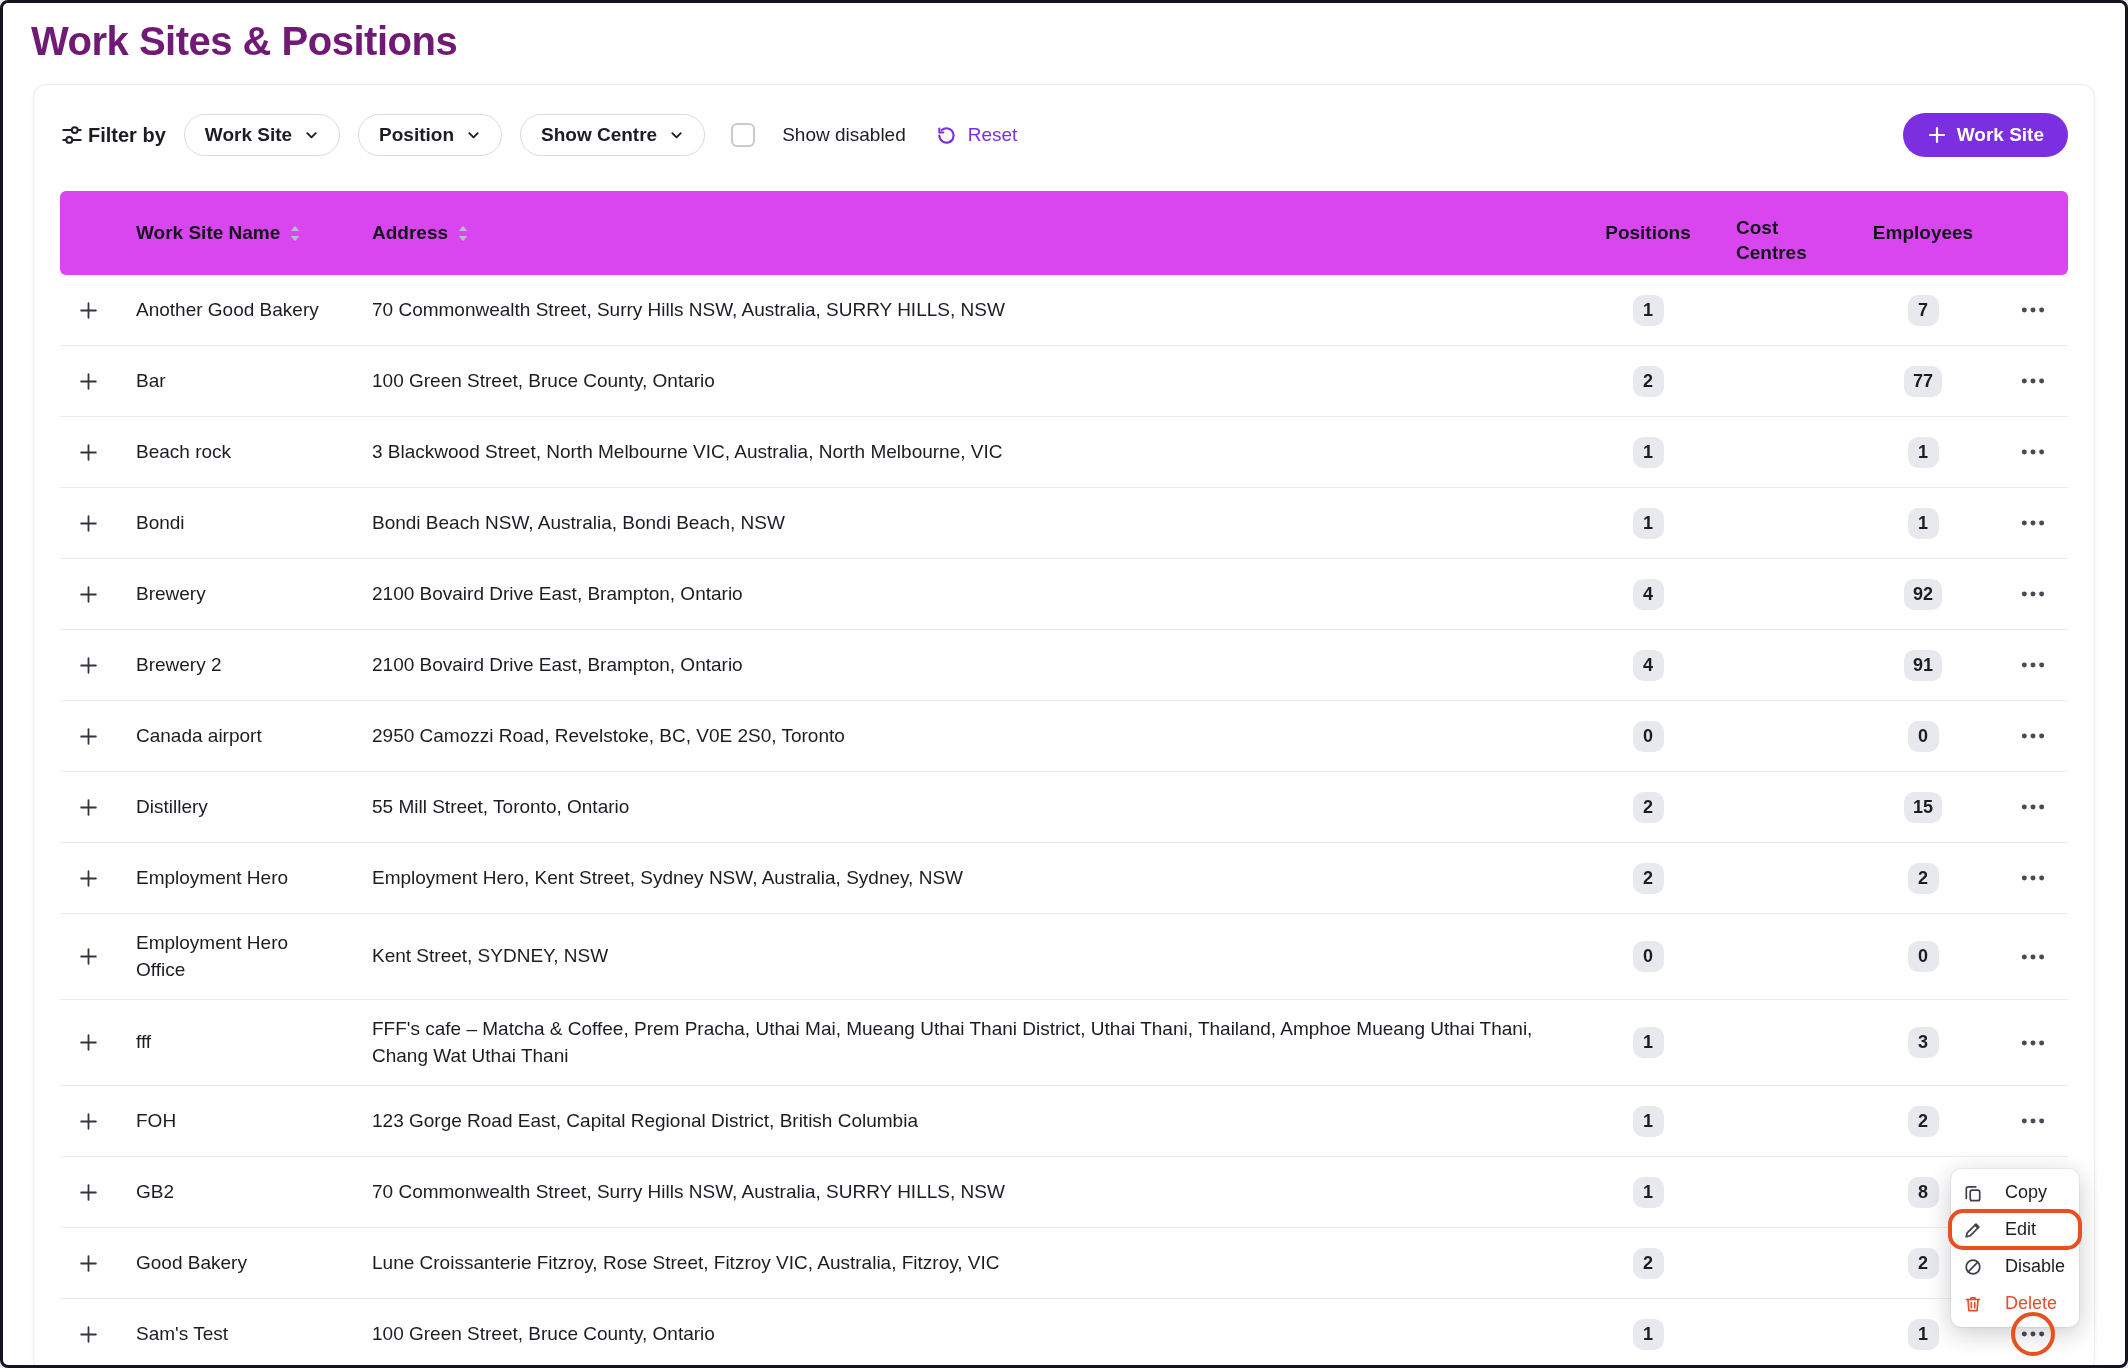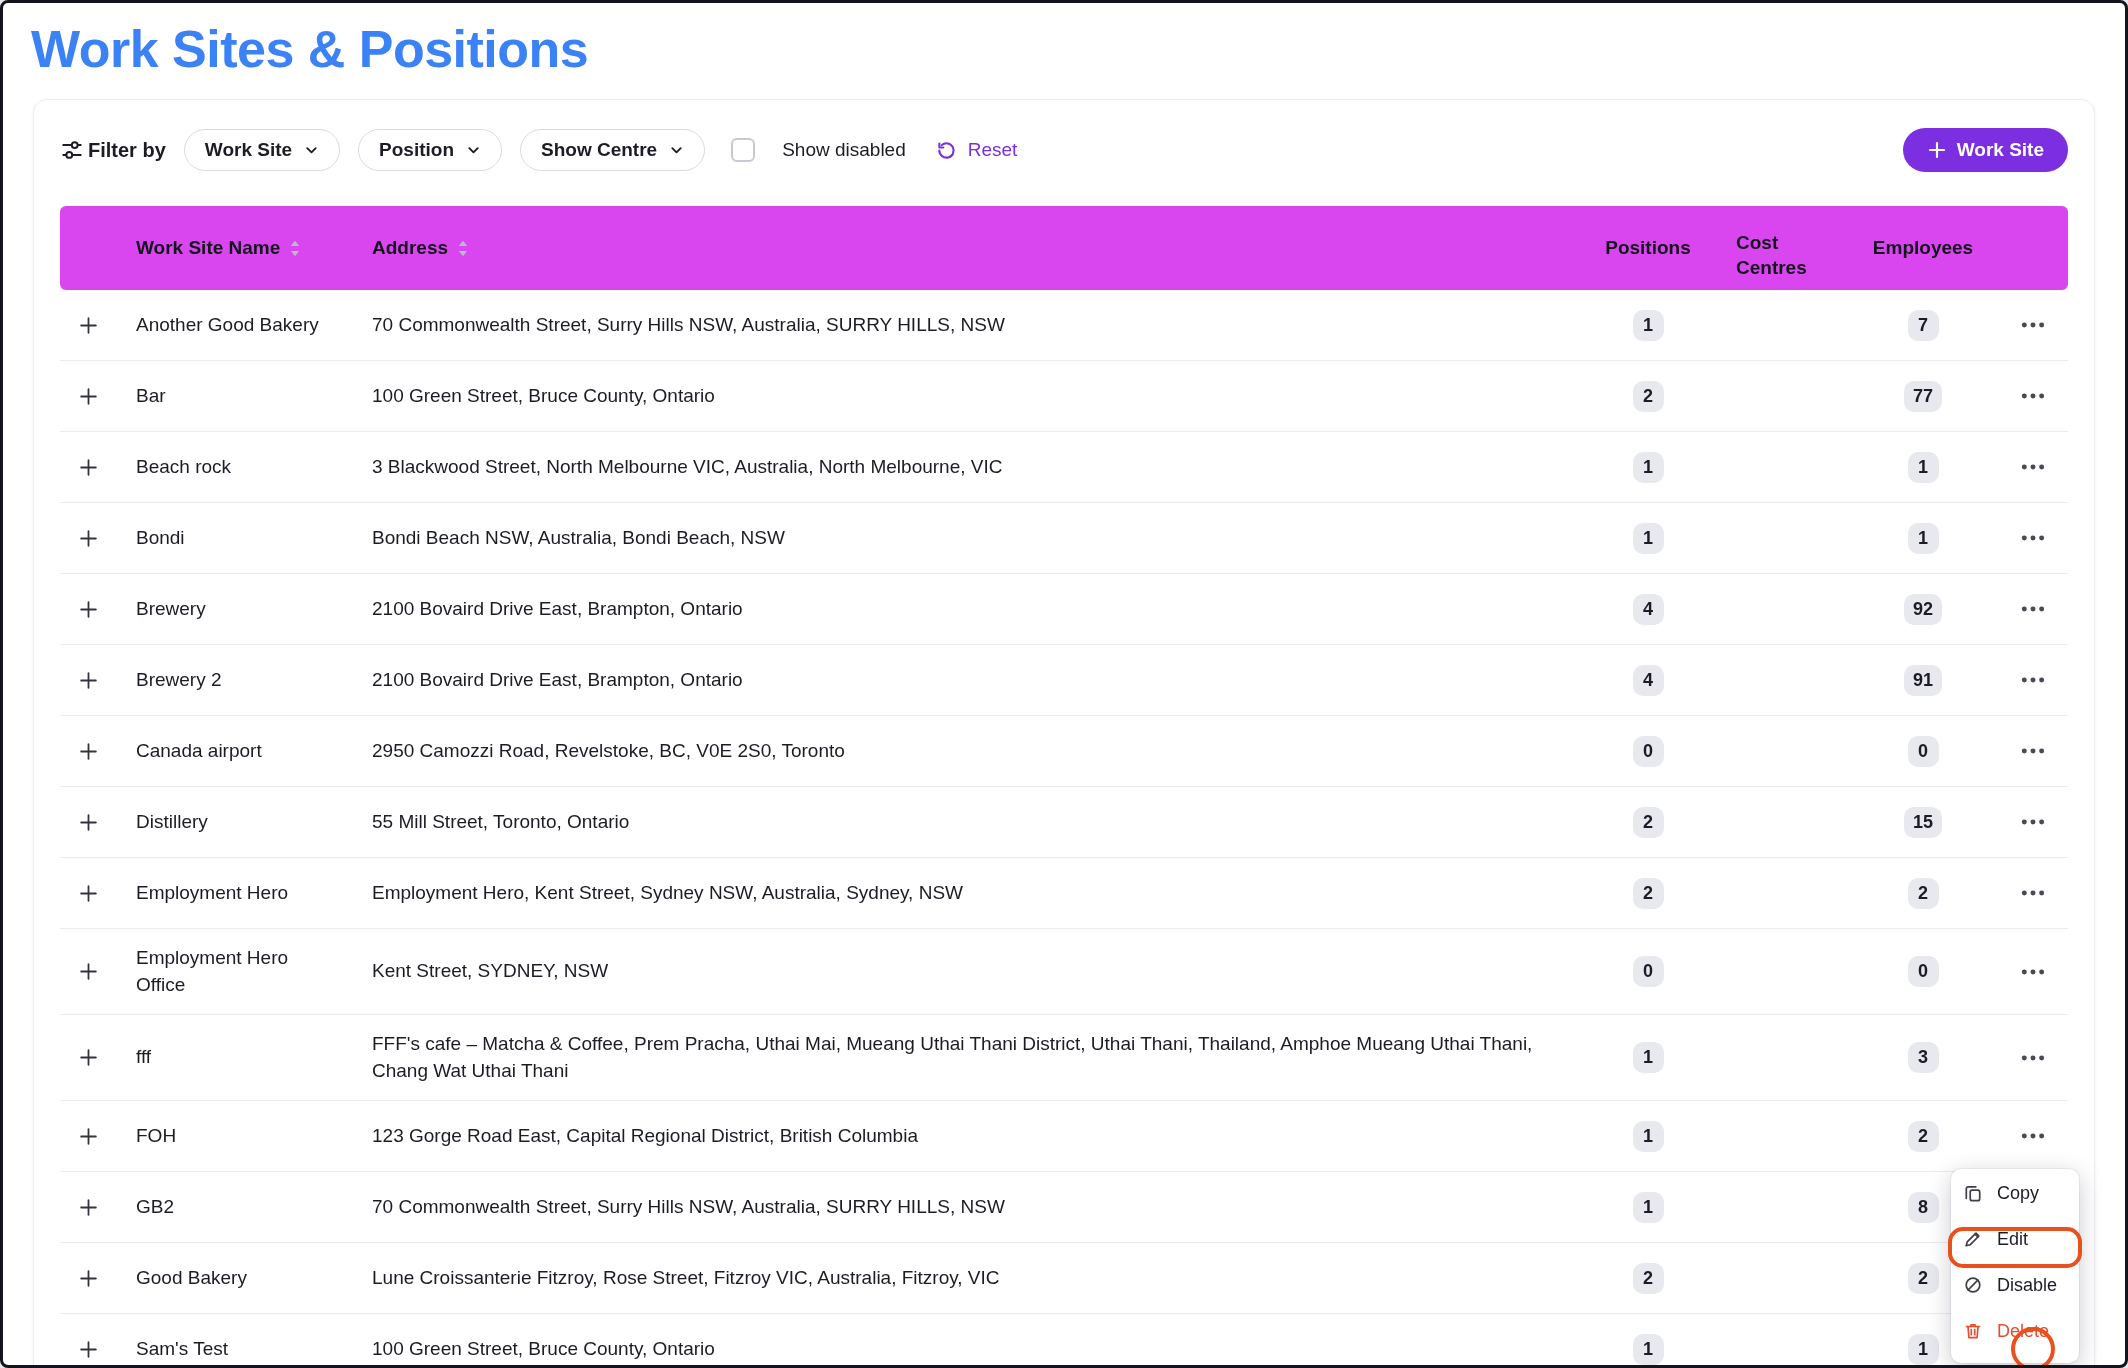--- a/index.html
+++ b/index.html
@@ -3,21 +3,21 @@
 <meta charset="utf-8">
 <style>
   * { margin:0; padding:0; box-sizing:border-box; }
   html,body { background:#e8e8ec; }
   .page {
     width:2128px; height:1368px; position:relative; overflow:hidden;
     background:#ffffff; border:3px solid #14141f; border-radius:8px;
     font-family:"Liberation Sans", sans-serif; color:#1c1c24;
   }
   .page-header { padding:16px 28px 20px; }
-  .page-title { font-size:52px; font-weight:800; letter-spacing:-0.5px; color:#3b82f6; }
+  .page-title { font-size:40px; font-weight:800; letter-spacing:-0.5px; color:#701a75; }
 
   .card {
     margin:0 30px; background:#fff; border:1px solid #ececf1; border-radius:14px;
     box-shadow:0 1px 4px rgba(20,20,40,.05); padding:28px 26px 0; min-height:1290px;
   }
 
   
   .filter-bar { display:flex; align-items:center; gap:18px; margin-bottom:34px; }
   .filter-label { display:flex; align-items:center; gap:4px; font-weight:700; font-size:20px; }
   .pill {
@@ -70,22 +70,22 @@
     justify-content:center; width:36px; height:36px; padding:0;
   }
 
   
   .context-menu {
     position:absolute; top:1166px; right:46px; width:128px; background:#fff;
     border-radius:10px; padding:5px 0; z-index:20;
     box-shadow:0 6px 24px rgba(20,20,40,.22), 0 0 0 1px rgba(20,20,40,.05);
   }
   .menu-item {
-    display:flex; align-items:flex-start; gap:14px; height:37px; padding:0 12px;
-    font-size:18px; cursor:pointer; position:relative; color:#1c1c24;margin-top:9px;
+    display:flex; align-items:center; gap:22px; height:37px; padding:0 12px;
+    font-size:18px; cursor:pointer; position:relative; color:#1c1c24;
   }
   .menu-item.danger { color:#E54D2E; }
   .annotation-rect {
     position:absolute; inset:-2px -3px; border:4px solid #E8501E; border-radius:15px;
     pointer-events:none;
   }
   .annotation-circle {
     display:none; position:absolute; width:44px; height:44px; border:4px solid #E8501E;
     border-radius:50%; left:50%; top:50%; transform:translate(-50%,-50%);
     pointer-events:none; z-index:25;

